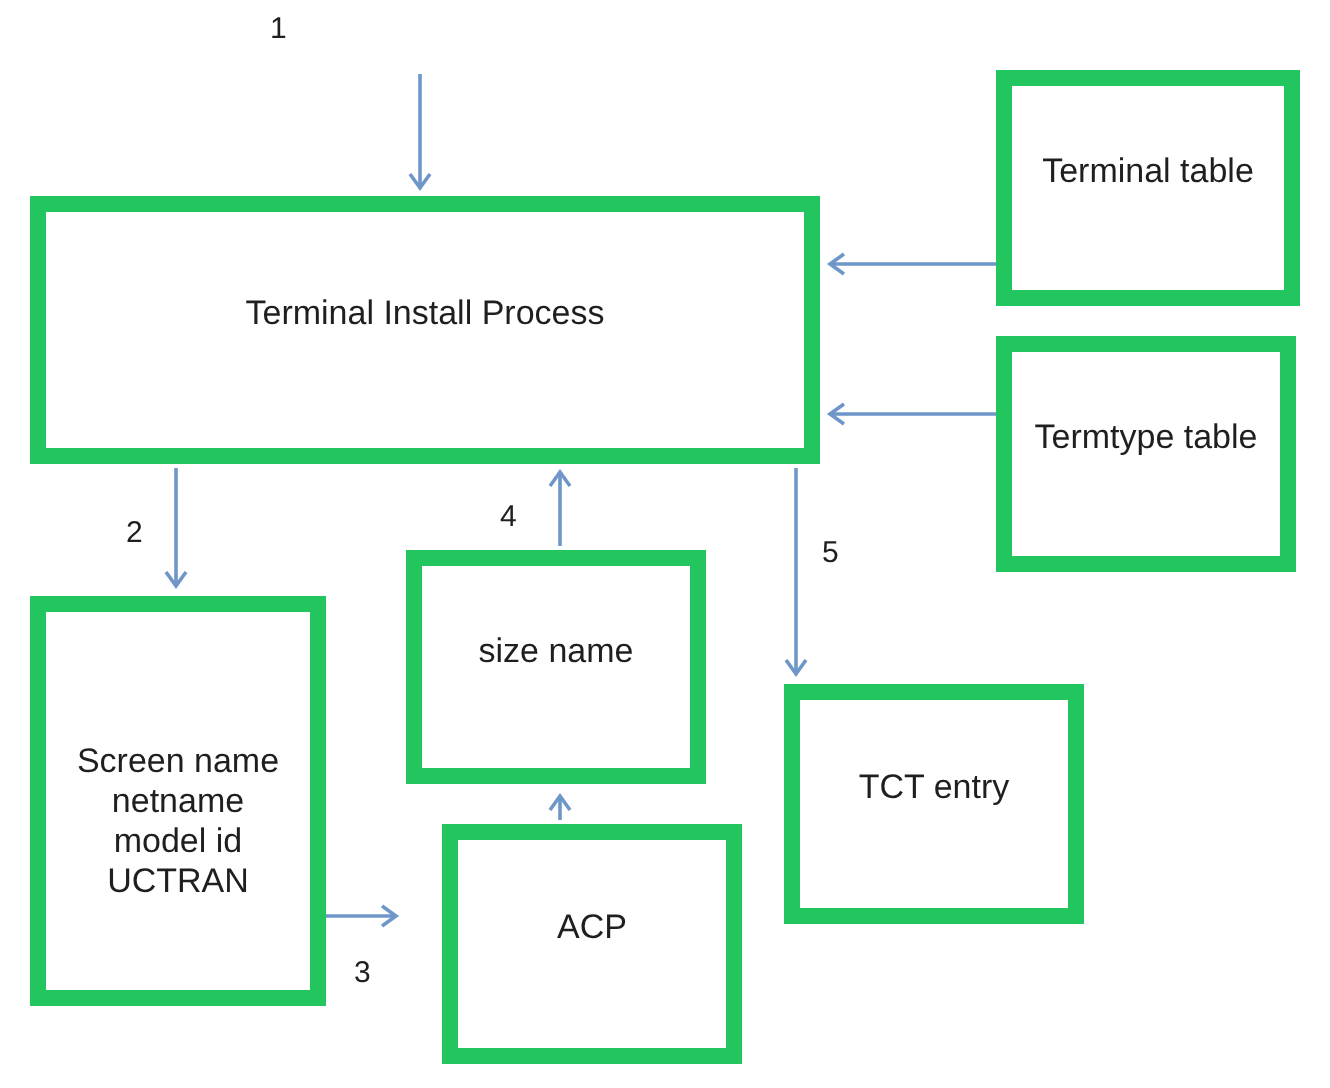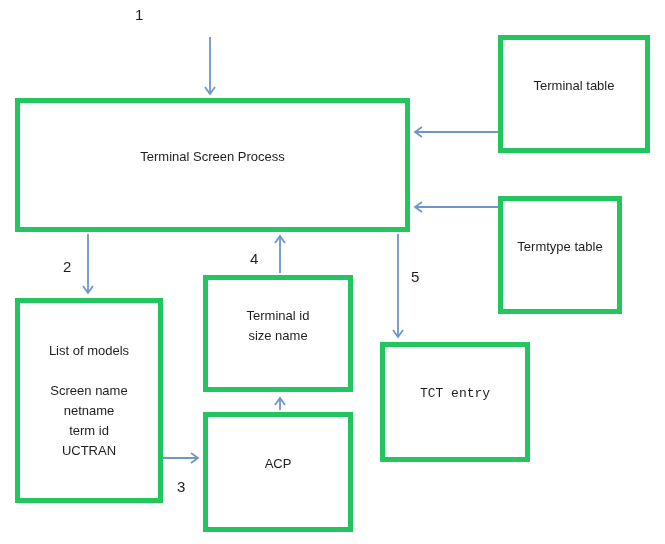--- a/index.html
+++ b/index.html
@@ -8,28 +8,28 @@
     width: 665px;
     height: 544px;
     background: #ffffff;
     font-family: "Liberation Sans", sans-serif;
     color: #1f1f1f;
     overflow: hidden;
   }
   .box {
     position: absolute;
     box-sizing: border-box;
-    border: 5px solid #22c55e;
+    border: 8px solid #22c55e;
     background: #ffffff;
     display: flex;
     flex-direction: column;
     align-items: center;
     justify-content: center;
     text-align: center;
-    font-size: 13px;
+    font-size: 17px;
     line-height: 20px;
     padding-bottom: 16px;
   }
   .box.no-lift { padding-bottom: 0; }
   .line-spacer { height: 20px; }
   .edge-label {
     position: absolute;
     font-size: 15px;
     line-height: 18px;
     color: #1f1f1f;
@@ -46,25 +46,25 @@
   .top-annotation .num { margin-right: 19px; }
   svg.arrows {
     position: absolute;
     left: 0; top: 0;
     width: 665px; height: 544px;
     pointer-events: none;
   }
   
   #box-process        { left: 15px;  top: 98px;  width: 395px; height: 134px; }
   #box-terminal-table { left: 498px; top: 35px;  width: 152px; height: 118px; }
-  #box-termtype-table { left: 498px; top: 196px; width: 124px; height: 118px; }
+  #box-termtype-table { left: 498px; top: 168px; width: 150px; height: 118px; }
   #box-list-of-models { left: 15px;  top: 298px; width: 148px; height: 205px; }
   #box-terminal-id    { left: 203px; top: 275px; width: 150px; height: 117px; }
-  #box-acp            { left: 203px; top: 412px; width: 150px; height: 120px; }
-  #box-tct-entry      { left: 380px; top: 342px; width: 150px; height: 120px; font-family: Liberation Mono, monospace; }
+  #box-acp            { left: 221px; top: 412px; width: 150px; height: 120px; }
+  #box-tct-entry      { left: 392px; top: 342px; width: 150px; height: 120px; }
   #label-2 { left: 63px;  top: 258px; }
   #label-3 { left: 177px; top: 478px; }
   #label-4 { left: 250px; top: 250px; }
   #label-5 { left: 411px; top: 268px; }
 </style>
 </head>
 <body>
 
 <div class="canvas">
 
@@ -82,42 +82,40 @@
     <line x1="498" y1="132" x2="415" y2="132" stroke="#6e96c8" stroke-width="1.8" marker-end="url(#vhead)"></line>
     <line x1="498" y1="207" x2="415" y2="207" stroke="#6e96c8" stroke-width="1.8" marker-end="url(#vhead)"></line>
     <line x1="280" y1="410" x2="280" y2="398" stroke="#6e96c8" stroke-width="1.8" marker-end="url(#vhead)"></line>
   </svg>
 
   <div class="top-annotation">
     <span class="num">1</span>
   </div>
 
   <div class="box" id="box-process">
-    <div>Terminal Screen Process</div>
+    <div>Terminal Install Process</div>
   </div>
 
   <div class="box" id="box-terminal-table">
     <div>Terminal table</div>
   </div>
 
   <div class="box" id="box-termtype-table">
     <div>Termtype table</div>
   </div>
 
   <div class="box no-lift" id="box-list-of-models">
-    <div>List of models</div>
     <div class="line-spacer"></div>
     <div>Screen name</div>
     <div>netname</div>
-    <div>term id</div>
+    <div>model id</div>
     <div>UCTRAN</div>
   </div>
 
   <div class="box" id="box-terminal-id">
-    <div>Terminal id</div>
     <div>size name</div>
   </div>
 
   <div class="box" id="box-acp">
     <div>ACP</div>
   </div>
 
   <div class="box" id="box-tct-entry">
     <div>TCT entry</div>
   </div>

